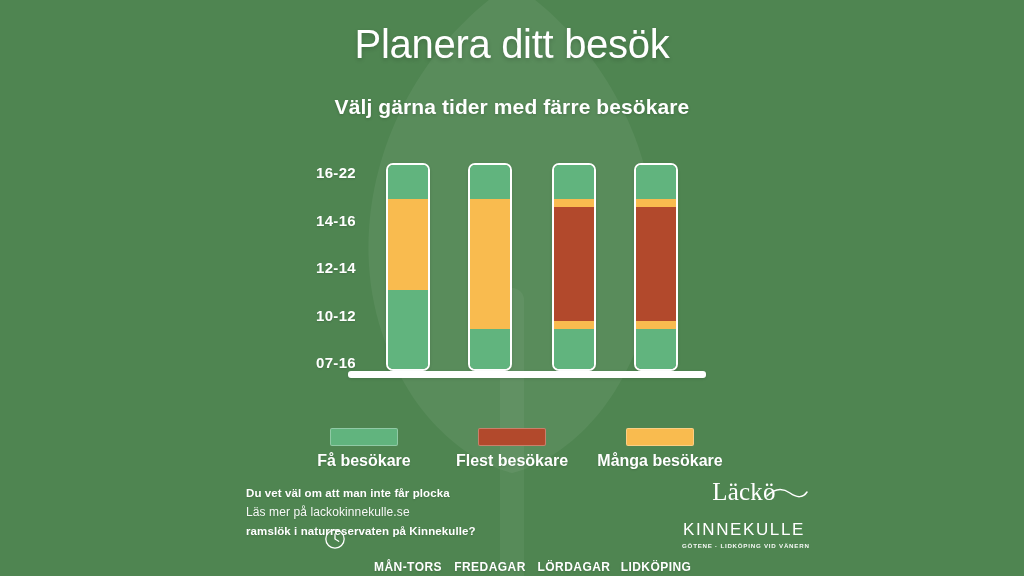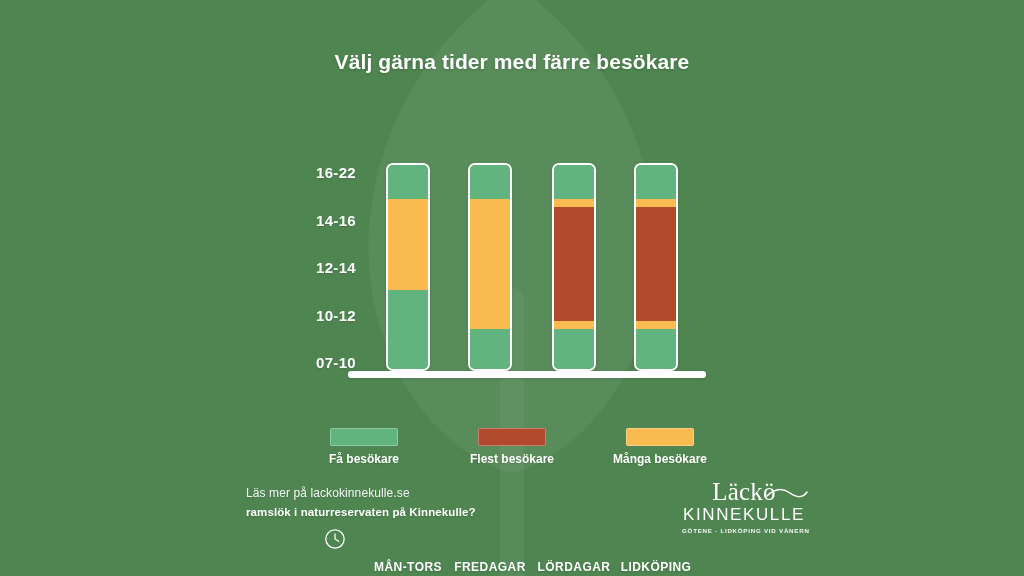--- a/index.html
+++ b/index.html
@@ -181,21 +181,21 @@
     align-items: center;
   }
   .legend-swatch {
     width: 68px;
     height: 18px;
     border-radius: 2px;
     border: 1px solid rgba(255,255,255,0.30);
   }
   .legend-label {
     margin-top: 6px;
-    font-size: 12px;
+    font-size: 16px;
     font-weight: 700;
     color: #ffffff;
     white-space: nowrap;
     text-shadow: 0 1px 2px rgba(0,0,0,0.15);
   }
 
   
   .footer-note {
     position: absolute;
     left: 246px;
@@ -238,20 +238,21 @@
     top: 9px;
     width: 42px;
     height: 16px;
   }
   .logo-mid {
     font-size: 17px;
     font-weight: 400;
     letter-spacing: 1.6px;
     line-height: 20px;
     white-space: nowrap;
+    margin-top: 15px;
   }
   .logo-sub {
     font-size: 6.2px;
     font-weight: 700;
     letter-spacing: 0.75px;
     line-height: 11px;
     white-space: nowrap;
     opacity: 0.95;
   }
 </style>
@@ -259,31 +260,32 @@
 <body style="background: rgb(79, 133, 81);">
 
 <div class="bg-wrap">
   <svg class="leaf" viewBox="0 0 420 560">
     <path d="M210 10 C 90 90, 40 240, 80 360 C 110 450, 170 490, 210 500 C 250 490, 310 450, 340 360 C 380 240, 330 90, 210 10 Z" fill="#ffffff"></path>
   </svg>
   <div class="leaf-stem"></div>
 </div>
 
 <div class="header">
+  <div class="title">Planera ditt besök</div>
   <div class="subtitle">Välj gärna tider med färre besökare</div>
 </div>
 
 <div class="chart-area">
 
   <div class="y-labels">
     <div class="y-label">16-22</div>
     <div class="y-label">14-16</div>
     <div class="y-label">12-14</div>
     <div class="y-label">10-12</div>
-    <div class="y-label">07-10</div>
+    <div class="y-label">07-16</div>
   </div>
 
   <div class="plot">
     <div class="bar">
         <div class="seg" style="height: 16.5%; background: rgb(97, 180, 126);"></div>
         <div class="seg" style="height: 21.5%; background: rgb(249, 187, 79);"></div>
         <div class="seg" style="height: 23.5%; background: rgb(249, 187, 79);"></div>
         <div class="seg" style="height: 19%; background: rgb(97, 180, 126);"></div>
         <div class="seg" style="height: 19.5%; background: rgb(97, 180, 126);"></div>
       </div>
@@ -338,20 +340,21 @@
     <div class="legend-swatch" style="background: rgb(178, 73, 44);"></div>
     <div class="legend-label">Flest besökare</div>
   </div>
   <div class="legend-item">
     <div class="legend-swatch" style="background: rgb(249, 187, 79);"></div>
     <div class="legend-label">Många besökare</div>
   </div>
 </div>
 
 <div class="footer-note">
+  <div class="note-line">Du vet väl om att man inte får plocka</div>
   <div class="note-line light">Läs mer på lackokinnekulle.se</div>
   <div class="note-line">ramslök i naturreservaten på Kinnekulle?</div>
 </div>
 
 <div class="logo">
   <div class="logo-top">
     <span>Läckö</span>
     <svg class="logo-swoosh" viewBox="0 0 42 16" fill="none" stroke="#ffffff" stroke-width="1.5">
       <path d="M1 9 C 9 1, 17 1, 24 6 C 31 11, 37 11, 41 5" stroke-linecap="round"></path>
     </svg>

